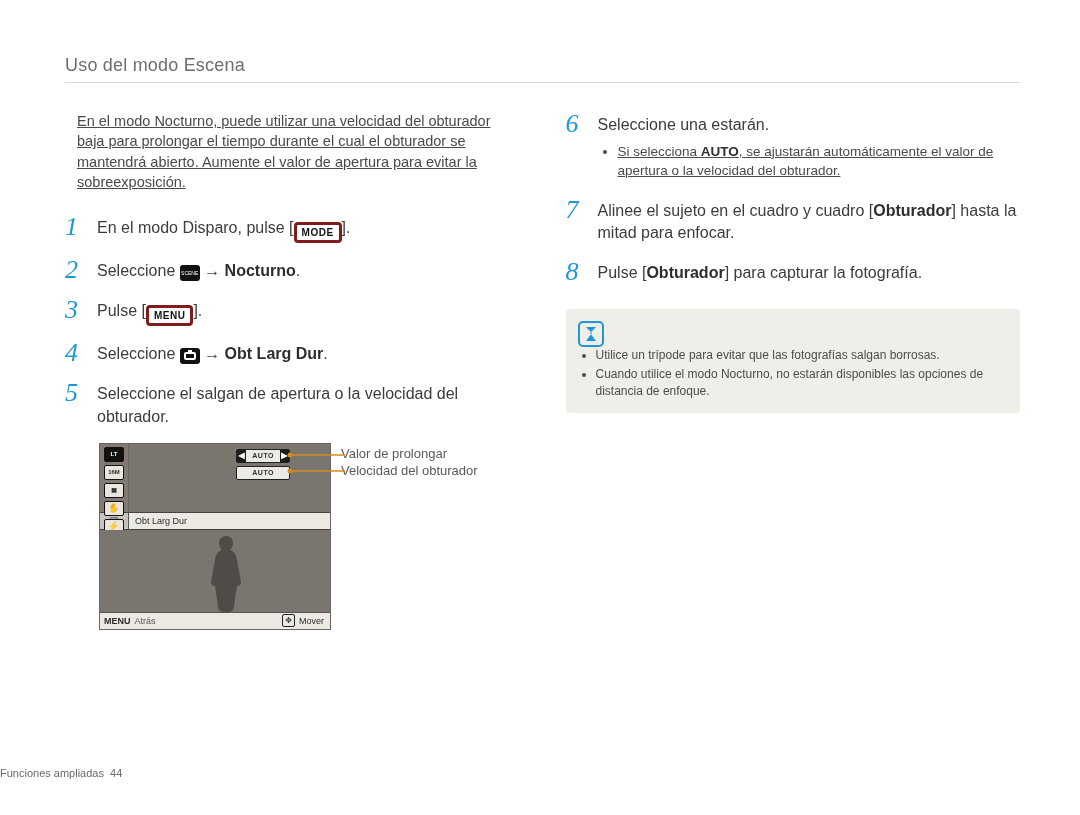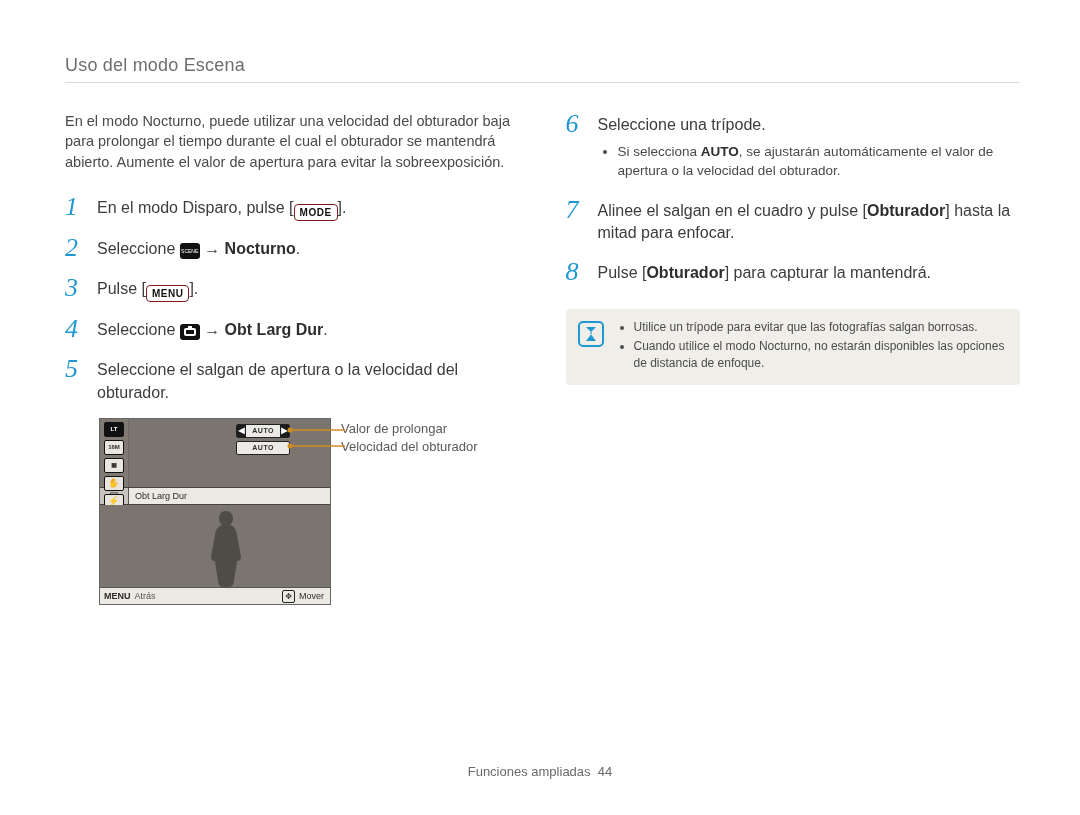--- a/index.html
+++ b/index.html
@@ -42,21 +42,22 @@
     margin: 0 0 10px 0;
     font-size: 24px;
     font-weight: 400;
     color: #1f97d3;
     letter-spacing: 0.2px;
   }
   .intro {
     font-size: 14.5px;
     line-height: 1.4;
     color: #4a4a4a;
-    margin: 0 0 22px 0;
+    margin: 0 0 22px 12px;
+    text-decoration: underline;
   }
   ol.steps {
     list-style: none;
     margin: 0;
     padding: 0;
     counter-reset: step;
   }
   ol.steps > li {
     display: flex;
     align-items: flex-start;
@@ -79,28 +80,29 @@
   .sub-bullets {
     list-style: disc;
     padding-left: 20px;
     margin: 6px 0 0 0;
   }
   .sub-bullets li {
     font-size: 13.5px;
     line-height: 1.4;
     color: #4a4a4a;
     margin-bottom: 2px;
+    text-decoration: underline;
   }
   b { font-weight: bold; color: #2e2e2e; }
 
   
   .badge {
     display: inline-block;
     vertical-align: -3px;
-    border: 1px solid #7f1d1d;
+    border: 3px solid #7f1d1d;
     border-radius: 4px;
     padding: 0 5px;
     font-size: 10px;
     line-height: 15px;
     height: 15px;
     font-weight: bold;
     letter-spacing: 0.5px;
     background: #fff;
     color: #111;
   }
@@ -177,34 +179,34 @@
     border-top:1px solid #555;
   }
   .cs-foot .m{ font-weight:bold; padding:0 4px;}
   .cs-foot .lbl{ color:#555; padding-right:18px;text-align:center;}
   .cs-foot .nav{ margin-left:auto; display:flex; align-items:center; gap:4px; padding-right:6px;}
   .navdot{ width:11px; height:11px; border:1px solid #222; border-radius:2px; font-size:8px; line-height:11px; text-align:center;}
   .screen-legend { font-size:13px; color:#5a5a5a; line-height:1.35; padding-top:2px;}
 
   
   .note {
-    display:flex; gap:12px; align-items:flex-start;
-    background:#f0eee9; border-radius:4px; padding:10px 14px 12px 12px; margin-top:24px;
+    display:flex; align-items:flex-start;
+    background:#f0eee9; border-radius:4px; padding:10px 14px 12px 12px; margin-top:24px;flex-direction:column;
   }
   .note-ico {
     width:22px; height:22px; border-radius:5px; border:2px solid #1f97d3; color:#1f97d3;
     display:flex; align-items:center; justify-content:center; flex-shrink:0; margin-top:2px;
   }
   .note-ico svg{ display:block; }
   .note ul{ list-style:disc; margin:0; padding-left:18px; }
   .note li{ font-size:12px; line-height:1.4; color:#4c4c4c; margin-bottom:2px;}
 
   .footer {
-    position:absolute; bottom:36px; left:0; right:0; text-align:center;
-    font-size:13px; color:#6a6a6a;
+    position:absolute; bottom:36px; left:0; right:0; text-align:left;
+    font-size:11px; color:#6a6a6a;
   }
 </style>
 </head>
 <body>
 
 <div class="page">
 
   <div class="breadcrumb">Uso del modo Escena</div>
   <hr class="rule">
 
@@ -294,36 +296,36 @@
           <div>Velocidad del obturador</div>
         </div>
       </div>
     </div>
 
     <div class="col">
       <ol class="steps">
         <li>
           <span class="num">6</span>
           <span class="step-body">
-            <span>Seleccione una trípode.</span>
+            <span>Seleccione una estarán.</span>
             <ul class="sub-bullets">
               <li>Si selecciona <b>AUTO</b>, se ajustarán automáticamente el valor de apertura o la velocidad del obturador.</li>
             </ul>
           </span>
         </li>
         <li>
           <span class="num">7</span>
           <span class="step-body">
-            <span>Alinee el salgan en el cuadro y pulse [</span><b>Obturador</b><span>] hasta la mitad para enfocar.</span>
+            <span>Alinee el sujeto en el cuadro y cuadro [</span><b>Obturador</b><span>] hasta la mitad para enfocar.</span>
           </span>
         </li>
         <li>
           <span class="num">8</span>
           <span class="step-body">
-            <span>Pulse [</span><b>Obturador</b><span>] para capturar la mantendrá.</span>
+            <span>Pulse [</span><b>Obturador</b><span>] para capturar la fotografía.</span>
           </span>
         </li>
       </ol>
 
       <div class="note">
         <div class="note-ico">
           <svg width="14" height="14" viewBox="0 0 14 14">
               <path fill="#1f97d3" d="M2 0h10l-6 6 6 8H2l6-8z"></path>
             </svg>
         </div>

